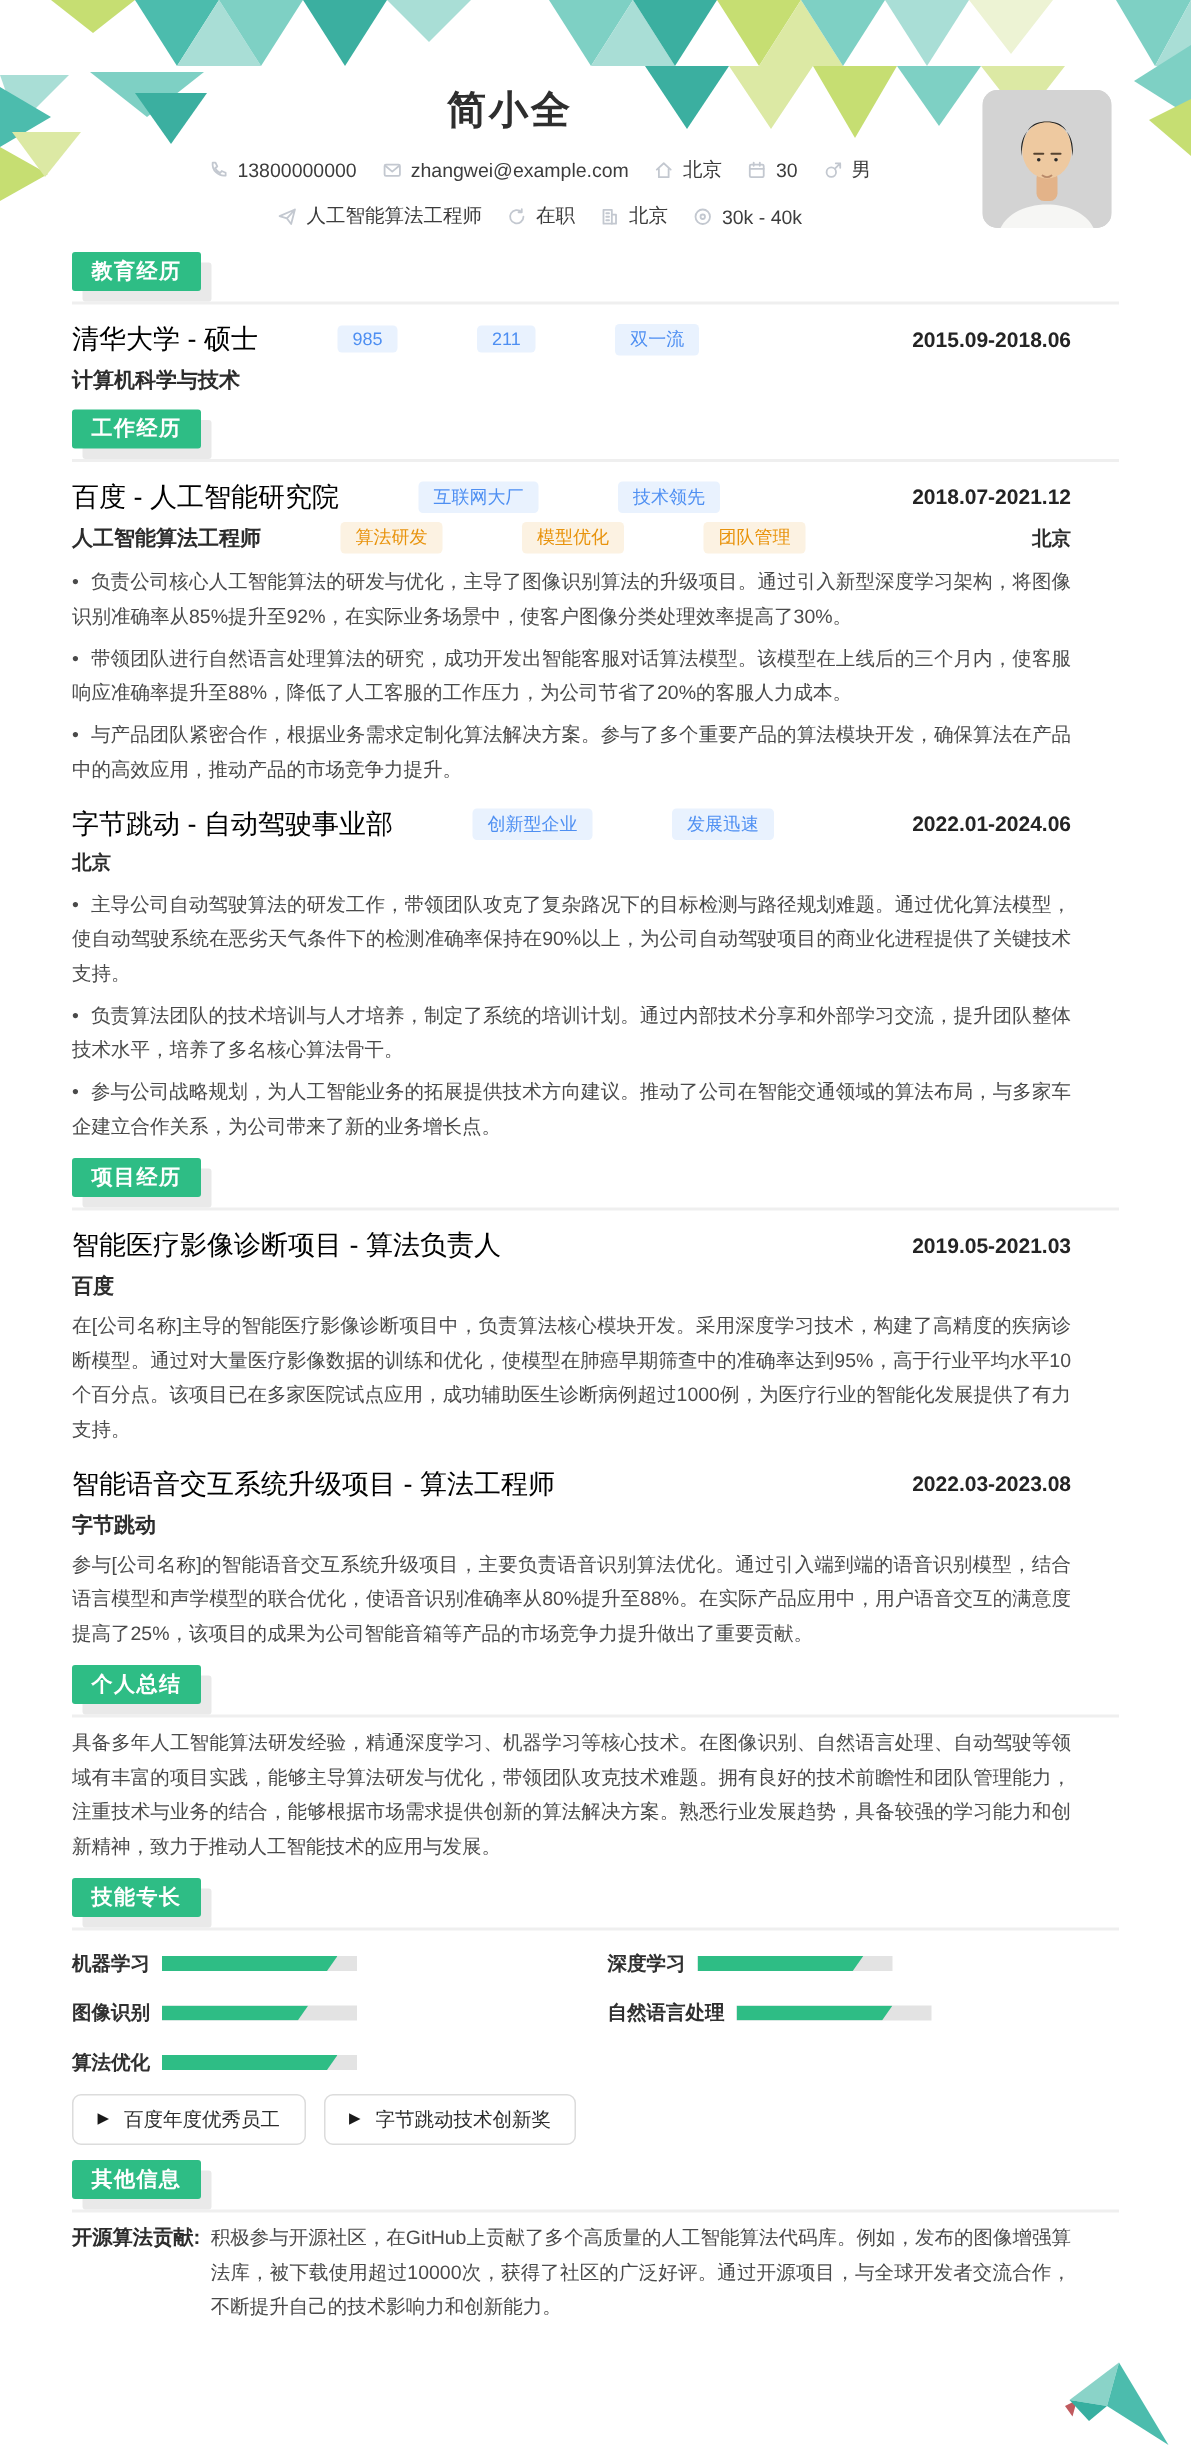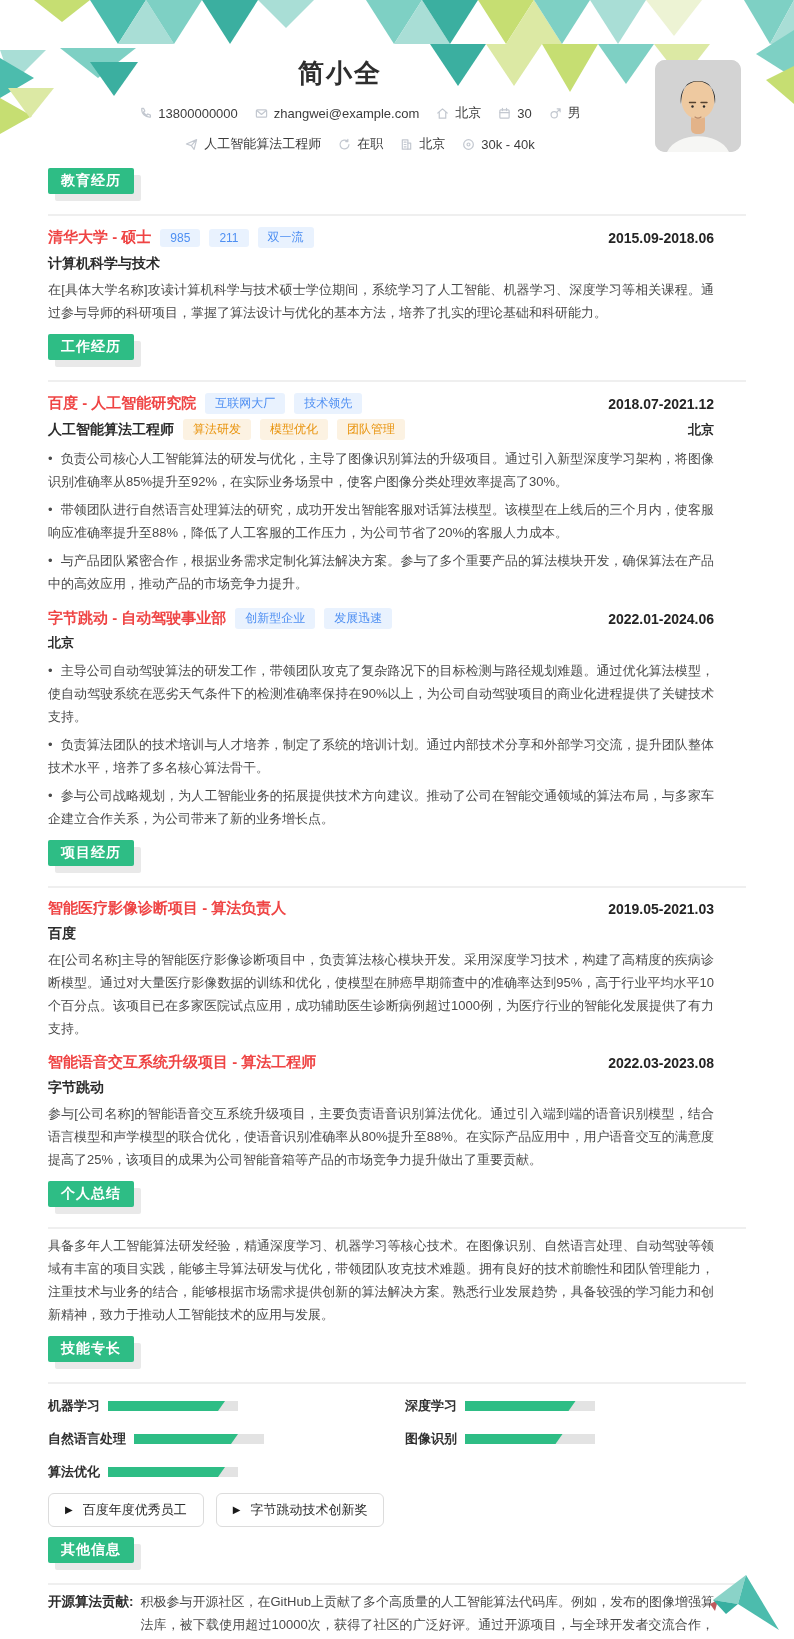--- a/index.html
+++ b/index.html
@@ -13,33 +13,33 @@
   .header { position:relative; height:158px; }
   .pattern { position:absolute; left:0; top:0; }
   .header-inner { position:relative; width:680px; padding-top:56px; text-align:center; }
   .name { font-size:26px; font-weight:700; color:#2e2e2e; letter-spacing:2px; }
   .contact-row { display:flex; justify-content:center; align-items:center; gap:17px; margin-top:13px; font-size:13px; color:#3c3c3c;padding-left:40px; }
   .ci { display:flex; align-items:center; gap:6px; white-space:nowrap; }
   .ci svg { width:13px; height:13px; stroke:#c3c8d0; fill:none; stroke-width:1.3; stroke-linecap:round; stroke-linejoin:round; }
   .photo { position:absolute; left:655px; top:60px; width:86px; height:92px; border-radius:10px; overflow:hidden; background:#d3d3d3; }
   
   main { padding:0 48px; position:relative; }
-  .sec { margin-top:10px; border-bottom:2px solid #efefef; padding-bottom:20px; }
+  .sec { margin-top:10px; border-bottom:2px solid #efefef; padding-bottom:7px; }
   .sec-badge { display:inline-block; background:#2EBD85; color:#fff; font-size:14px; font-weight:700;
     padding:4px 13px; border-radius:2px; letter-spacing:1px; box-shadow:7px 7px 0 #e9e9e9; }
   .rp { padding-right:32px; }
   .entry-head { display:flex; justify-content:space-between; align-items:center; margin-top:11px; }
   .entry-head.mt-lg { margin-top:13px; }
   .entry-left { display:flex; align-items:center; gap:9px; }
-  .entry-title { font-size:15px; font-weight:700; color:#ef4444; white-space:nowrap; }
+  .entry-title { font-size:18px; font-weight:400; color:#000000; white-space:nowrap; }
   .sub-title { font-size:14px; font-weight:700; color:#2c2c2c; white-space:nowrap; }
   .entry-date { font-size:14px; font-weight:700; color:#242424; }
   .entry-loc { font-size:13px; font-weight:700; color:#2c2c2c; }
   .sub-head { margin-top:5px; }
-  .tag { font-size:12px; padding:2px 10px; border-radius:3px; white-space:nowrap; }
+  .tag { font-size:12px; padding:2px 10px; border-radius:3px; white-space:nowrap;margin-left:44px; }
   .tag.blue { background:#E9F2FE; color:#4E8FF2; }
   .tag.orange { background:#FCF2E2; color:#E8930C; }
   .major { font-size:14px; font-weight:700; color:#2c2c2c; margin-top:7px; }
   .body-text { font-size:13px; color:#4a4a4a; line-height:23px; margin-top:5px; text-align:justify; }
   p.bullet { margin-top:7px; }
   p.bullet + p.bullet { margin-top:5px; }
   p.bullet::before { content:"•"; margin-right:8px; color:#4a4a4a; }
   
   .skills-grid { display:grid; grid-template-columns:357px 1fr; row-gap:13px; margin-top:12px; }
   .skill { display:flex; align-items:center; height:20px; }
@@ -188,21 +188,20 @@
     <div class="entry-head rp">
       <div class="entry-left">
         <span class="entry-title">清华大学 - 硕士</span>
         <span class="tag blue">985</span>
         <span class="tag blue">211</span>
         <span class="tag blue">双一流</span>
       </div>
       <span class="entry-date">2015.09-2018.06</span>
     </div>
     <div class="major rp">计算机科学与技术</div>
-    <p class="body-text rp">在[具体大学名称]攻读计算机科学与技术硕士学位期间，系统学习了人工智能、机器学习、深度学习等相关课程。通过参与导师的科研项目，掌握了算法设计与优化的基本方法，培养了扎实的理论基础和科研能力。</p>
 
     <div class="sec">
       <span class="sec-badge">工作经历</span>
     </div>
 
     <div class="entry-head rp">
       <div class="entry-left">
         <span class="entry-title">百度 - 人工智能研究院</span>
         <span class="tag blue">互联网大厂</span>
         <span class="tag blue">技术领先</span>
@@ -270,29 +269,29 @@
             <span class="skill-fill" style="display: block; width: 90%;"></span>
           </span>
       </div>
       <div class="skill">
         <span class="skill-name">深度学习</span>
         <span class="skill-bar">
             <span class="skill-fill" style="display: block; width: 85%;"></span>
           </span>
       </div>
       <div class="skill">
+        <span class="skill-name">图像识别</span>
+        <span class="skill-bar">
+            <span class="skill-fill" style="display: block; width: 75%;"></span>
+          </span>
+      </div>
+      <div class="skill">
         <span class="skill-name">自然语言处理</span>
         <span class="skill-bar">
             <span class="skill-fill" style="display: block; width: 80%;"></span>
-          </span>
-      </div>
-      <div class="skill">
-        <span class="skill-name">图像识别</span>
-        <span class="skill-bar">
-            <span class="skill-fill" style="display: block; width: 75%;"></span>
           </span>
       </div>
       <div class="skill">
         <span class="skill-name">算法优化</span>
         <span class="skill-bar">
             <span class="skill-fill" style="display: block; width: 90%;"></span>
           </span>
       </div>
     </div>
 

